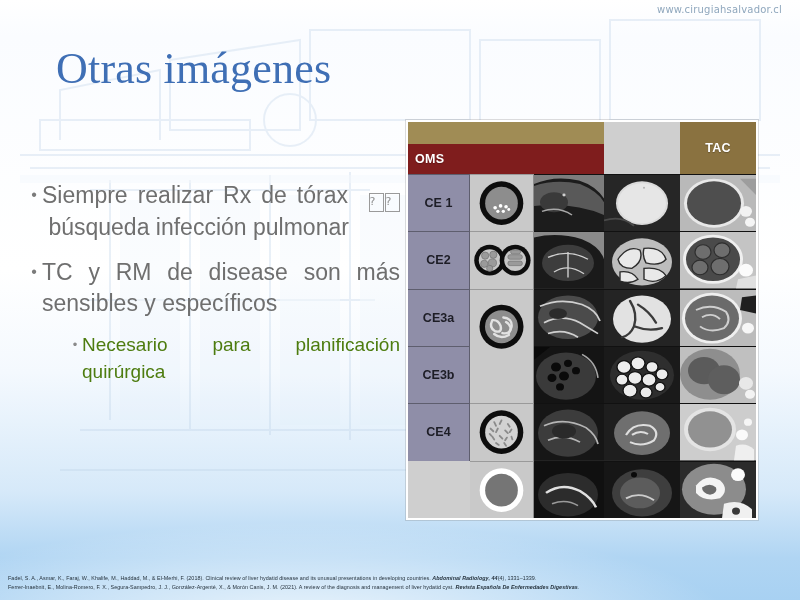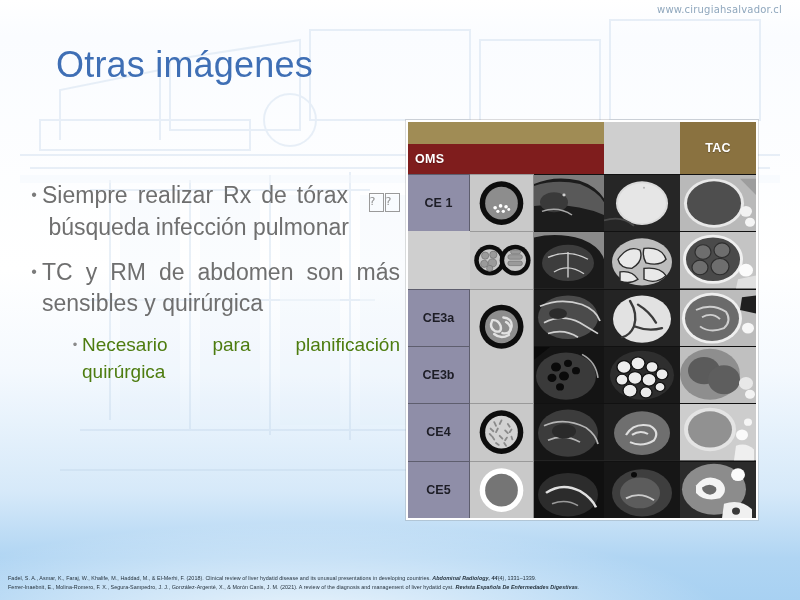--- a/index.html
+++ b/index.html
@@ -47,25 +47,25 @@
   .site-url{
     position:absolute;right:18px;top:4px;
     font-size:10px;letter-spacing:.2px;
     color:#8fa7bd;
     font-family:"DejaVu Sans",sans-serif;
   }
 
   
   .slide-title{
     position:absolute;left:56px;top:46px;
-    font-size:36px;line-height:1.05;
+    font-size:44px;line-height:1.05;
     color:#3f6fb5;
     font-weight:400;
     letter-spacing:.2px;
-    font-family:Liberation Sans, sans-serif;
+    font-family:Liberation Serif, serif;
   }
 
   
   .body-col{
     position:absolute;left:26px;top:180px;width:374px;
   }
   .bullet{
     display:flex;align-items:flex-start;
     margin-bottom:14px;
   }
@@ -217,21 +217,21 @@
 
   <div class="body-col">
 
     <div class="bullet">
       <span class="dot">•</span>
       <span class="txt lvl1"><span>Siempre realizar Rx de tórax</span><span>&nbsp; <span class="tofu">?</span><span class="tofu">?</span> &nbsp;</span><span>búsqueda infección pulmonar</span></span>
     </div>
 
     <div class="bullet">
       <span class="dot">•</span>
-      <span class="txt lvl1">TC y RM de abdomen son más sensibles y quirúrgica</span>
+      <span class="txt lvl1">TC y RM de disease son más sensibles y específicos</span>
     </div>
 
     <div class="sub-bullet">
       <span class="dot">•</span>
       <span class="txt">Necesario para planificación quirúrgica</span>
     </div>
 
   </div>
 
   <div class="figure-wrap">
@@ -286,20 +286,23 @@
         <svg class="diag-svg" viewBox="0 0 76 62" preserveAspectRatio="none">
           <rect width="76" height="62" fill="#b9b9b9"></rect>
           <ellipse cx="34" cy="31" rx="30" ry="27" fill="#e8e8e8"></ellipse>
           <ellipse cx="34" cy="31" rx="27" ry="24" fill="#4e4e4e"></ellipse>
           <circle cx="66" cy="40" r="6" fill="#f2f2f2"></circle>
           <circle cx="70" cy="52" r="5" fill="#f5f5f5"></circle>
           <path d="M60 4 L76 4 L76 22 Z" fill="#9d9d9d"></path>
         </svg>
       </div>
 
+      <div class="cell ce-cell" style="grid-column:1;grid-row:4;">
+        <span>CE2</span>
+      </div>
       <div class="cell diag-cell" style="grid-column:2;grid-row:4;">
         <svg class="diag-svg" viewBox="0 0 64 62">
           <circle cx="19" cy="31" r="17" fill="#0d0d0d"></circle>
           <circle cx="19" cy="31" r="12" fill="#c7c7c7"></circle>
           <g fill="#9a9a9a" stroke="#6e6e6e" stroke-width=".7">
             <circle cx="14" cy="26" r="4"></circle>
               <circle cx="23" cy="25" r="4"></circle>
             <circle cx="13" cy="35" r="4"></circle>
               <circle cx="22" cy="34" r="4.5"></circle>
             <circle cx="19" cy="40" r="3.4"></circle>
@@ -503,23 +506,20 @@
         <svg class="diag-svg" viewBox="0 0 76 62" preserveAspectRatio="none">
           <rect width="76" height="62" fill="#cdcdcd"></rect>
           <ellipse cx="30" cy="28" rx="26" ry="24" fill="#e4e4e4"></ellipse>
           <ellipse cx="30" cy="28" rx="22" ry="20" fill="#919191"></ellipse>
           <circle cx="62" cy="34" r="6" fill="#fafafa"></circle>
           <path d="M56 46 Q66 42 74 50 L74 62 L54 62 Z" fill="#efefef"></path>
           <circle cx="68" cy="20" r="4" fill="#f6f6f6"></circle>
         </svg>
       </div>
 
-      <div class="cell ce-cell" style="grid-column:1;grid-row:8;">
-        <span>CE5</span>
-      </div>
       <div class="cell diag-cell" style="grid-column:2;grid-row:8;">
         <svg class="diag-svg" viewBox="0 0 64 62">
           <circle cx="32" cy="31" r="24" fill="#ffffff"></circle>
           <circle cx="32" cy="31" r="18" fill="#757575"></circle>
         </svg>
       </div>
       <div class="cell img-cell" style="grid-column:3;grid-row:8;">
         <svg class="diag-svg" viewBox="0 0 70 62" preserveAspectRatio="none">
           <rect width="70" height="62" fill="#101010"></rect>
           <ellipse cx="34" cy="36" rx="30" ry="24" fill="#2c2c2c"></ellipse>

